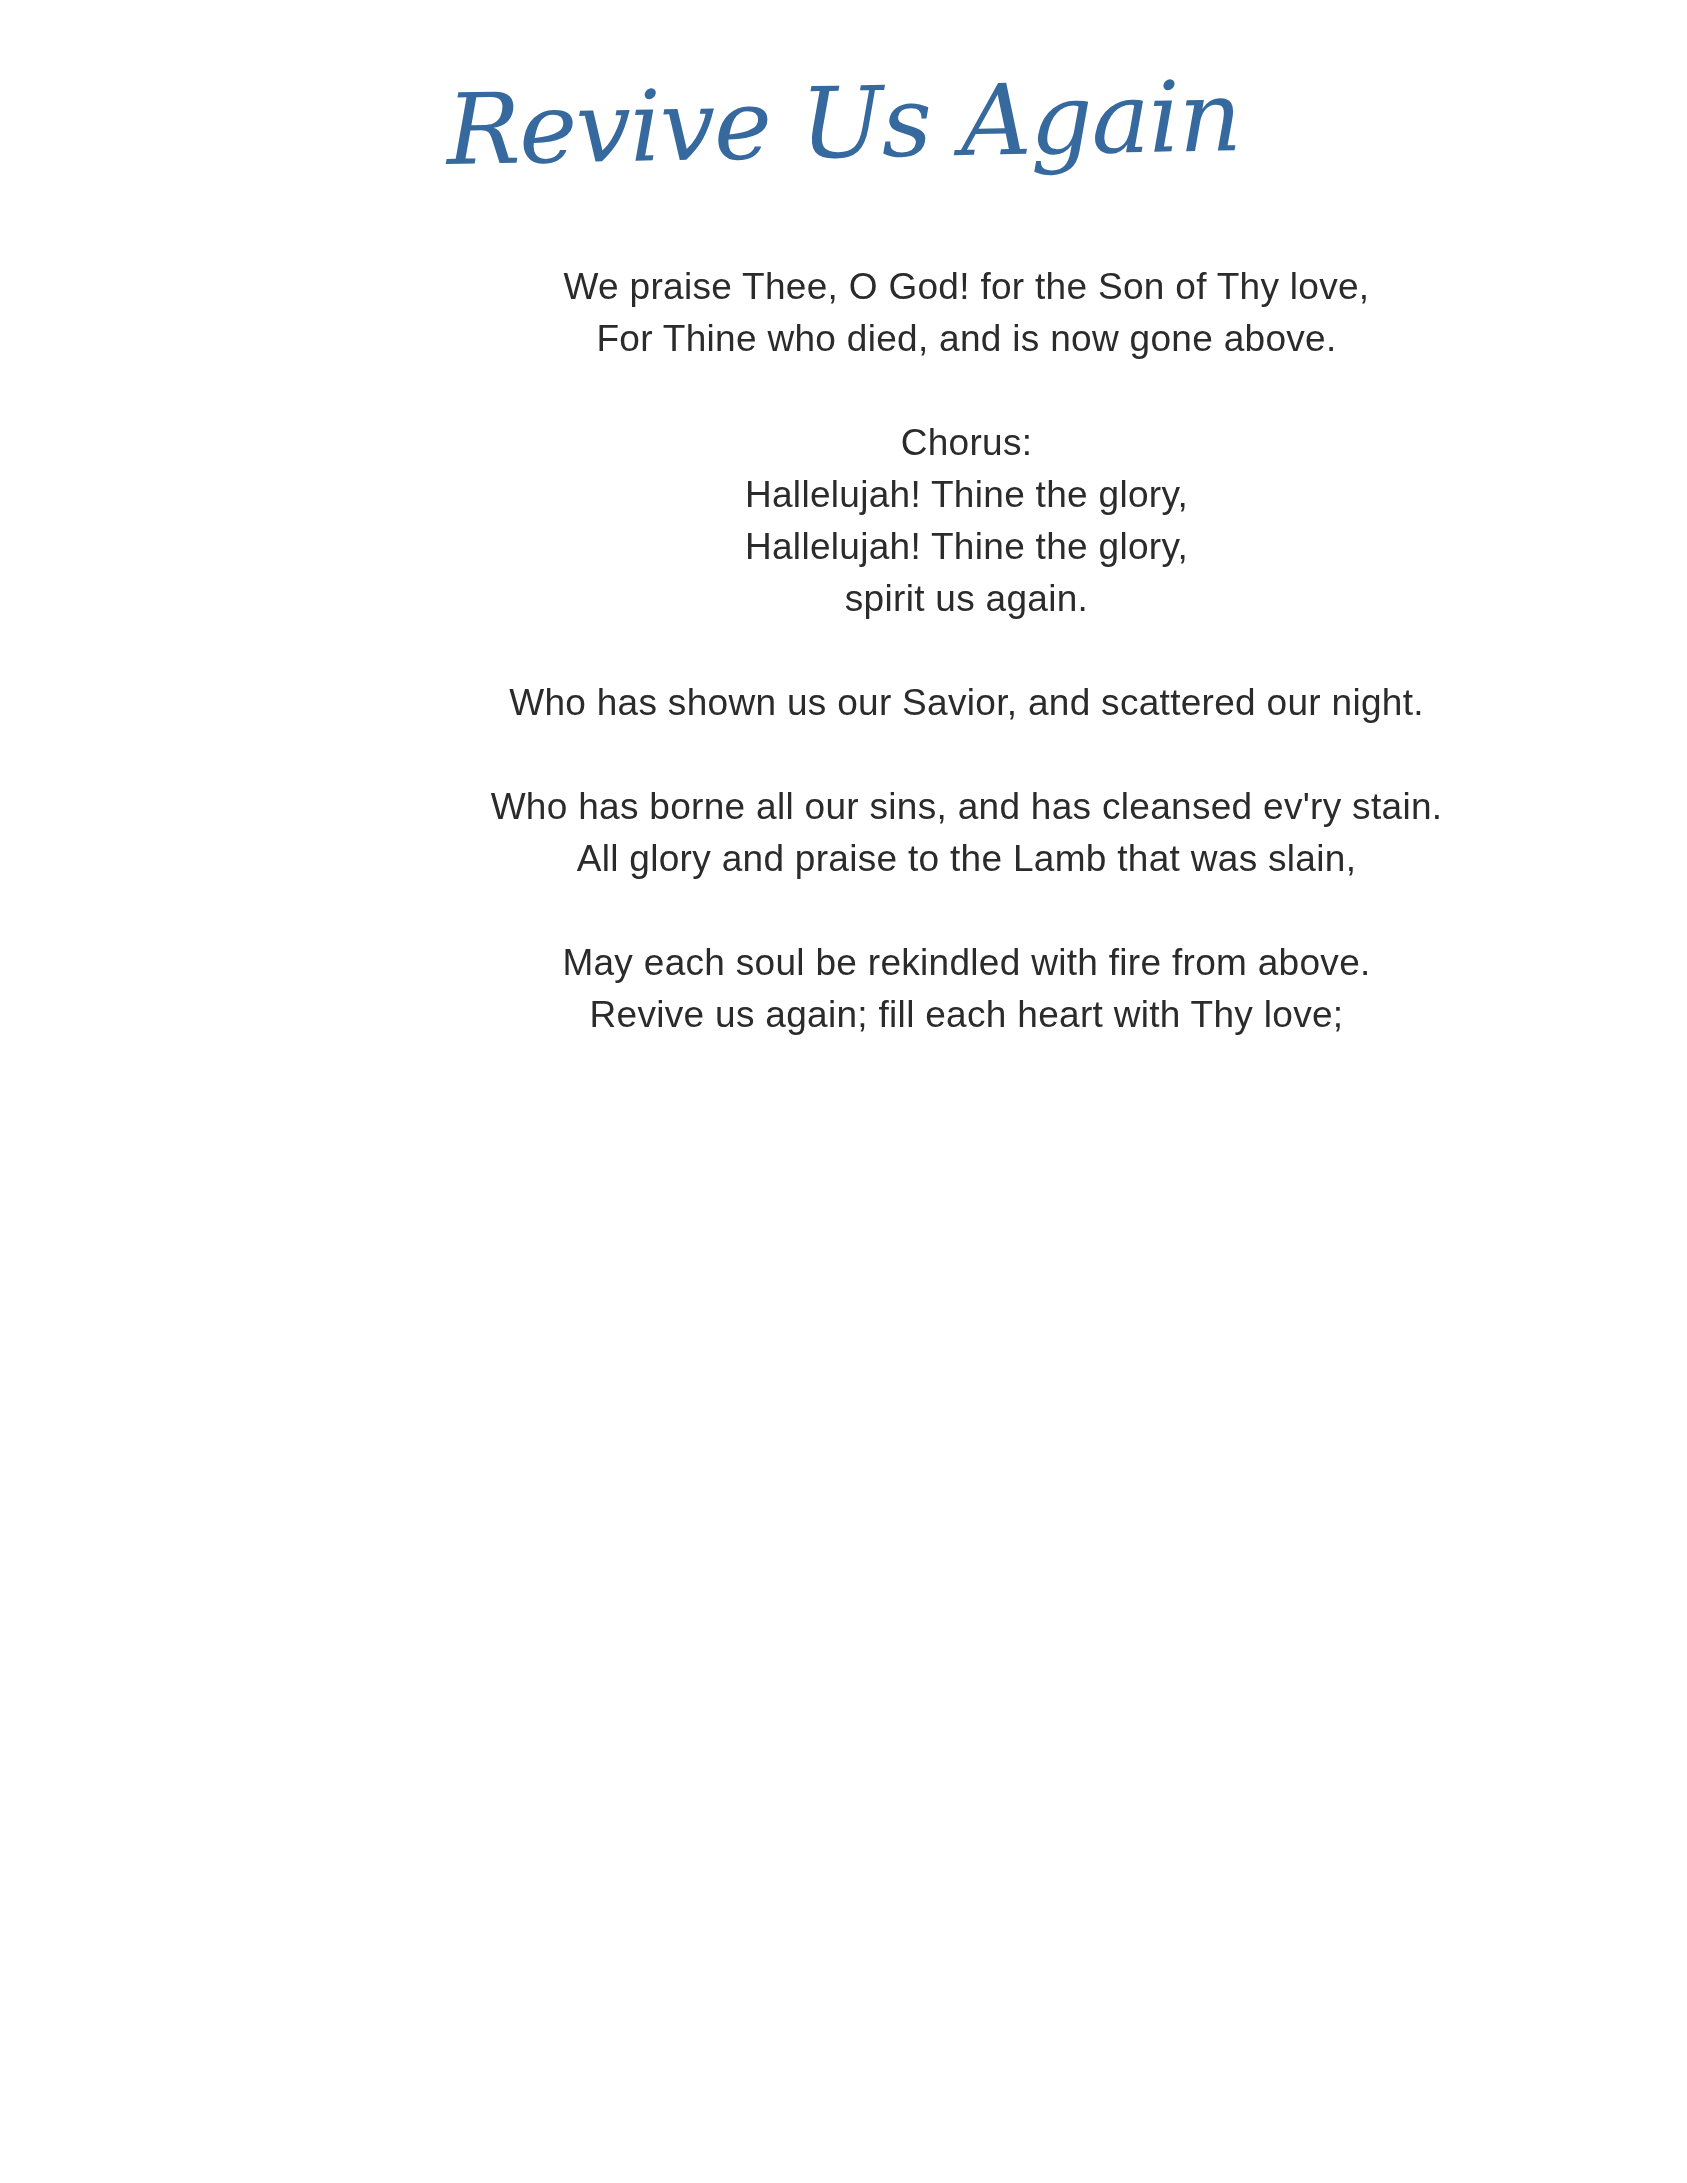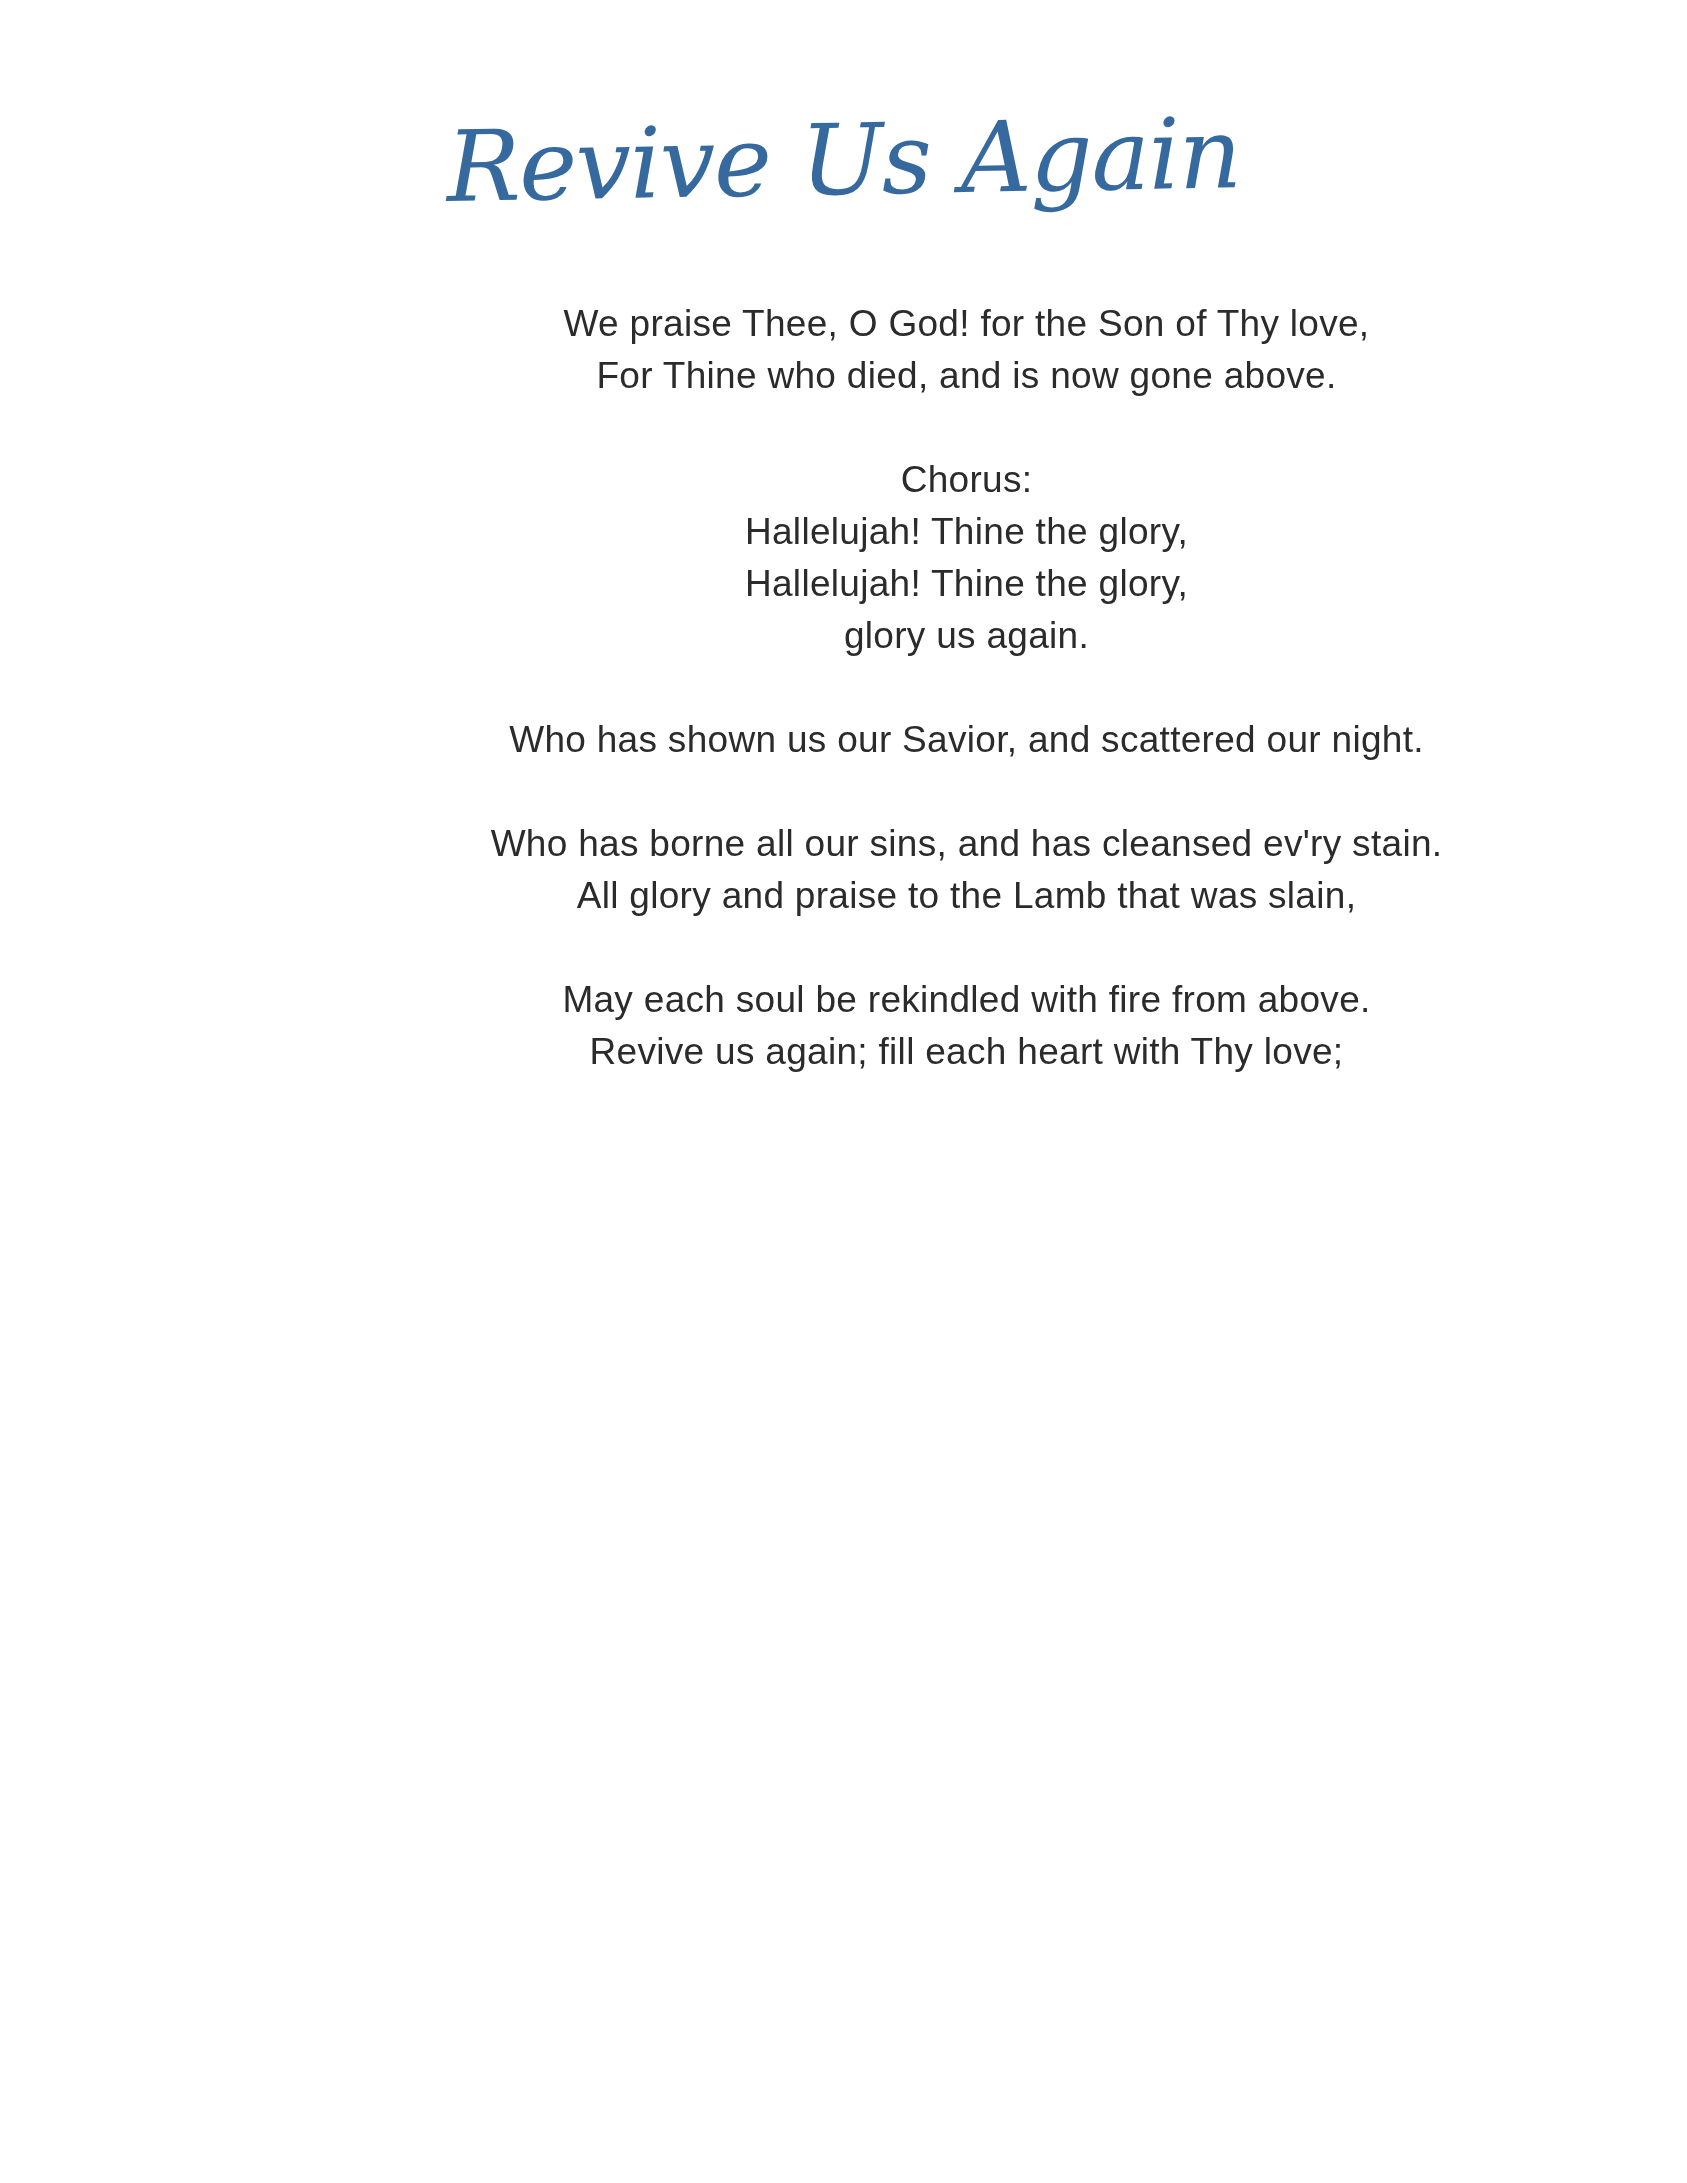--- a/index.html
+++ b/index.html
@@ -12,21 +12,21 @@
     height: 2183px;
     position: relative;
     overflow: hidden;
     font-family: "Liberation Sans", sans-serif;
   }
   .page {
     width: 1687px;
     height: 2183px;
     background: #ffffff;
     box-sizing: border-box;
-    padding-top: 102px;
+    padding-top: 65px;
   }
   .song-title {
     margin: 0;
     text-align: center;
     font-family: "DejaVu Serif", serif;
     font-style: italic;
     font-weight: 400;
     font-size: 98px;
     line-height: 1.2;
     letter-spacing: -1.3px;
@@ -63,21 +63,21 @@
 
     <div class="stanza">
       <p class="lyric-line">We praise Thee, O God! for the Son of Thy love,</p>
       <p class="lyric-line">For Thine who died, and is now gone above.</p>
     </div>
 
     <div class="stanza">
       <p class="lyric-line">Chorus:</p>
       <p class="lyric-line">Hallelujah! Thine the glory,</p>
       <p class="lyric-line">Hallelujah! Thine the glory,</p>
-      <p class="lyric-line">glory us again.</p>
+      <p class="lyric-line">spirit us again.</p>
     </div>
 
     <div class="stanza">
       <p class="lyric-line">Who has shown us our Savior, and scattered our night.</p>
     </div>
 
     <div class="stanza">
       <p class="lyric-line">Who has borne all our sins, and has cleansed ev'ry stain.</p>
       <p class="lyric-line">All glory and praise to the Lamb that was slain,</p>
     </div>

